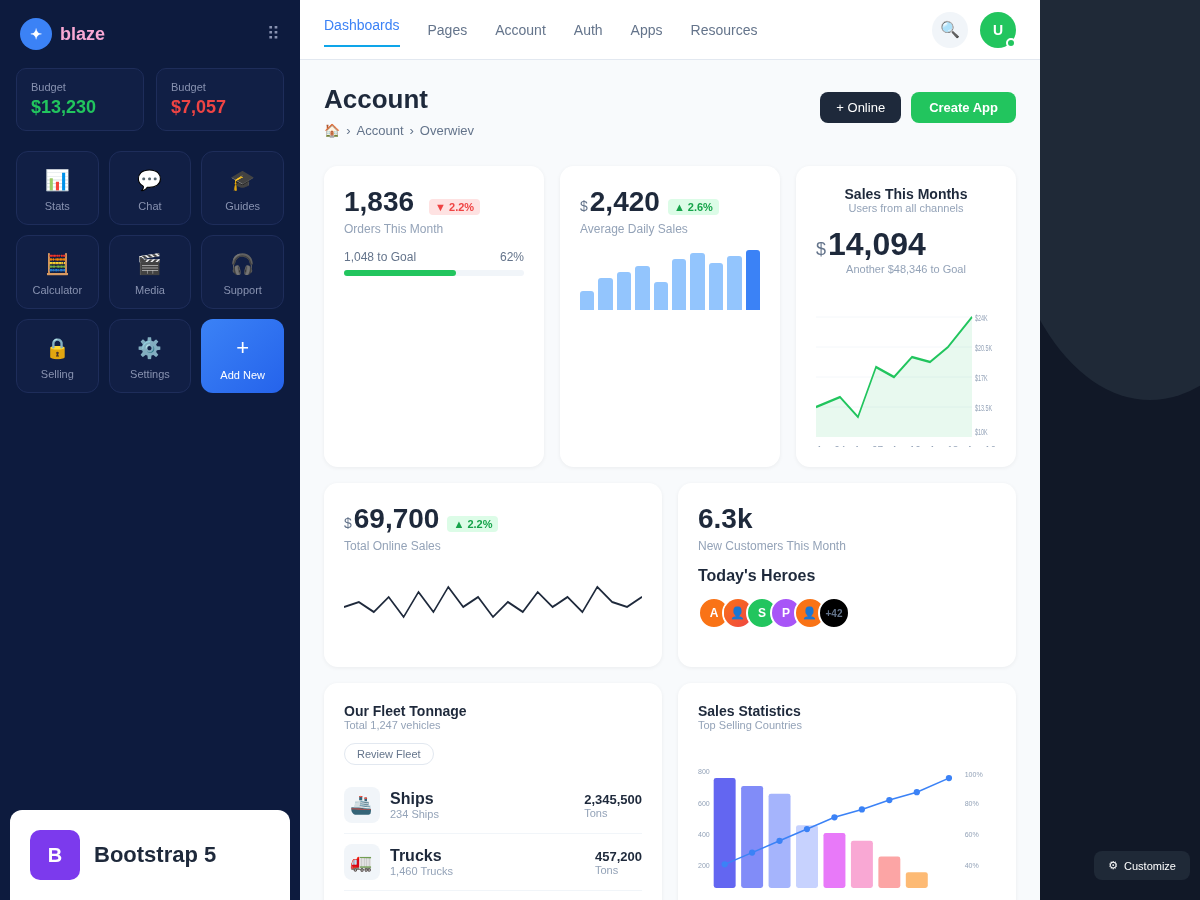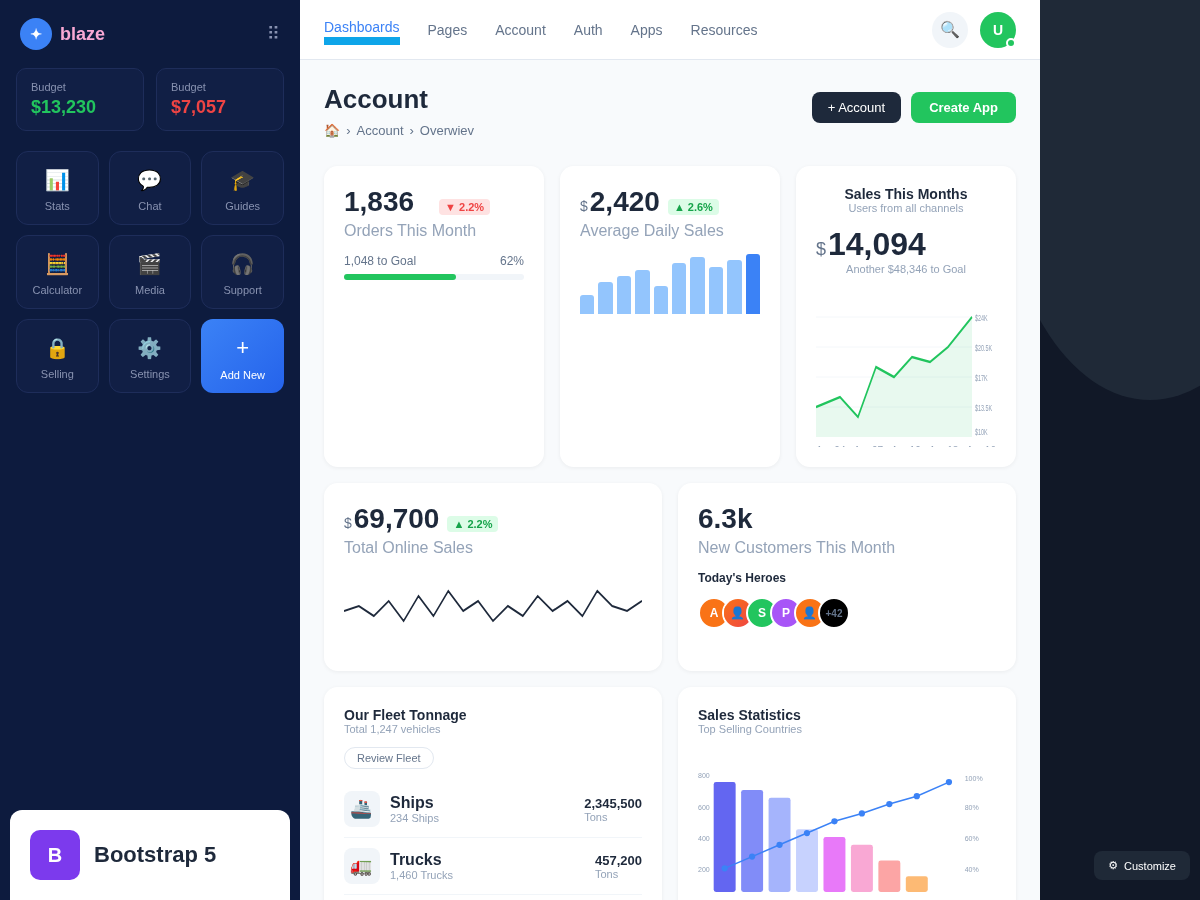--- a/index.html
+++ b/index.html
@@ -155,22 +155,22 @@
     }
     .nav-link {
       font-size: 14px;
       color: #64748b;
       cursor: pointer;
       padding: 4px 0;
       font-weight: 500;
     }
     .nav-link.active {
       color: #3b82f6;
-      border-bottom: 8px solid #0ea5e9;
-      padding-bottom: 2px;
+      border-bottom: 2px solid #0ea5e9;
+      padding-bottom: 12px;
     }
     .top-nav-right {
       display: flex;
       align-items: center;
       gap: 12px;
     }
     .search-icon-btn {
       width: 36px; height: 36px;
       border-radius: 50%;
       background: #f1f5f9;
@@ -258,21 +258,21 @@
       padding: 20px;
       box-shadow: 0 1px 4px rgba(0,0,0,0.06);
     }
     .stat-main-value {
       font-size: 28px;
       font-weight: 700;
       color: #1e293b;
       margin-bottom: 4px;
     }
     .stat-label {
-      font-size: 16px;
+      font-size: 12px;
       color: #94a3b8;
       margin-bottom: 14px;
     }
     .stat-badge {
       font-size: 11px;
       padding: 2px 6px;
       border-radius: 4px;
       font-weight: 600;
       margin-left: 6px;
     }
@@ -611,29 +611,29 @@
         <h1 class="page-title">Account</h1>
         <div class="breadcrumb">
           <span>🏠</span>
           <span class="breadcrumb-sep">›</span>
           <span>Account</span>
           <span class="breadcrumb-sep">›</span>
           <span>Overwiev</span>
         </div>
       </div>
       <div style="display:flex; gap:10px; margin-top:8px;">
-        <button class="invite-btn">+ Account</button>
+        <button class="invite-btn">+ Online</button>
         <button class="create-app-btn">Create App</button>
       </div>
     </div>
 
     <div class="stats-grid">
 
       <div class="stat-card">
-        <div style="display:flex; align-items:baseline; gap:19px;">
+        <div style="display:flex; align-items:baseline; gap:9px;">
           <span class="stat-main-value">1,836</span>
           <span class="stat-badge red">▼ 2.2%</span>
         </div>
         <div class="stat-label">Orders This Month</div>
         <div class="progress-area">
           <div class="progress-row">
             <span>1,048 to Goal</span>
             <span>62%</span>
           </div>
           <div class="progress-bar-bg">
@@ -713,21 +713,21 @@
           <svg width="100%" height="80" viewBox="0 0 400 80" preserveAspectRatio="none">
             <polyline points="0,40 20,35 40,45 60,30 80,50 100,25 120,45 140,20 160,40 180,30 200,50 220,35 240,45 260,25 280,40 300,30 320,45 340,20 360,35 380,40 400,30" fill="none" stroke="#1e293b" stroke-width="2"></polyline>
           </svg>
         </div>
       </div>
 
       <div class="stat-card">
         <div class="stat-main-value">6.3k</div>
         <div class="stat-label">New Customers This Month</div>
         <div style="margin-top:12px;">
-          <div style="font-size:12px;font-weight:600;color:#1e293b;margin-bottom:8px;">Today's Heroes</div>
+          <div style="font-size:16px;font-weight:600;color:#1e293b;margin-bottom:8px;">Today's Heroes</div>
           <div class="heroes-area">
             <div class="hero-avatar" style="background:#f97316;">A</div>
             <div class="hero-avatar" style="background:#ef4444;overflow:hidden;">
               <div style="width:100%;height:100%;background:linear-gradient(135deg,#f97316,#ef4444);display:flex;align-items:center;justify-content:center;">👤</div>
             </div>
             <div class="hero-avatar" style="background:#22c55e;">S</div>
             <div class="hero-avatar" style="background:#a855f7;">P</div>
             <div class="hero-avatar" style="background:#f97316;overflow:hidden;">👤</div>
             <div class="hero-count">+42</div>
           </div>

